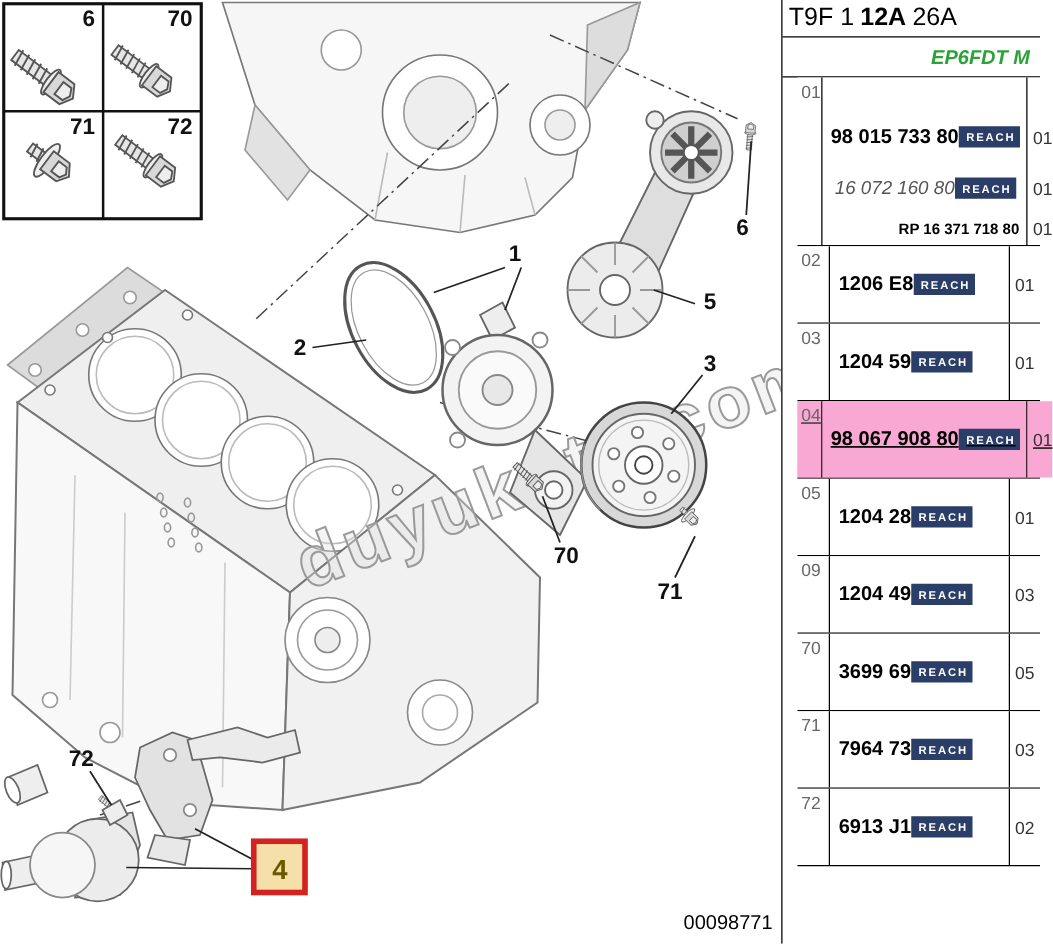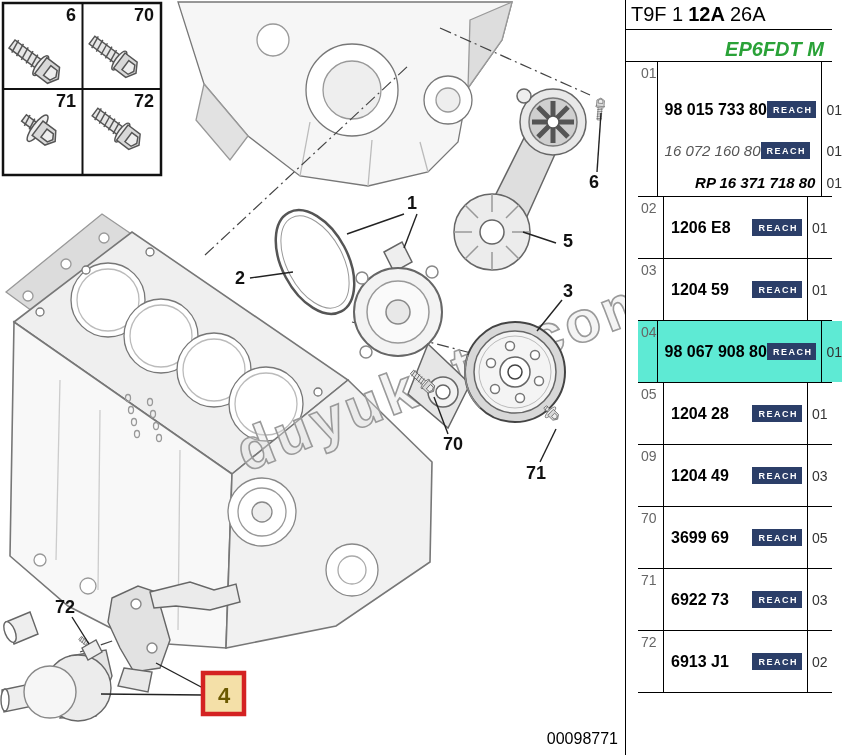--- a/index.html
+++ b/index.html
@@ -14,41 +14,41 @@
   
   .parts-table{
     position:absolute;left:625px;top:0;width:207px;height:755px;
     border-left:1.5px solid #000;box-sizing:border-box;background:#fff;
   }
   .thead1{height:30px;border-bottom:1.5px solid #000;box-sizing:border-box;
     font-size:20px;padding:3px 0 0 5px;white-space:nowrap;}
   .thead1 .b{font-weight:bold;}
   .thead1 span{margin-right:5px;}
   .thead2{height:32px;border-bottom:1.5px solid #000;box-sizing:border-box;
-    color:#2AA238;font-style:italic;font-weight:bold;font-size:20px;
+    color:#2AA238;font-style:italic;font-weight:bold;font-size:16px;
     text-align:right;padding:8px 8px 0 0;}
   .trow{display:flex;border-bottom:1.5px solid #000;height:62px;box-sizing:border-box;background:#fff;margin-left:12px;}
   .trow.tall{height:135px;}
   .tref{width:26px;border-right:1px solid #000;box-sizing:border-box;
     font-size:14px;color:#666;padding:3px 0 0 3px;}
   .tpart{flex:1;border-right:1px solid #000;box-sizing:border-box;
-    display:flex;align-items:center;justify-content:space-between;padding:0 5px 0 7px;}
+    display:flex;align-items:center;padding:0 5px 0 7px;}
   .tpart.col{flex-direction:column;align-items:stretch;justify-content:flex-start;}
   .tqty{width:24px;display:flex;align-items:center;padding-left:4px;
     font-size:14px;color:#333;box-sizing:border-box;}
   .tqty.col{flex-direction:column;align-items:stretch;justify-content:flex-start;padding-left:4px;}
-  .pline{display:flex;align-items:center;justify-content:flex-start;}
+  .pline{display:flex;align-items:center;justify-content:center;}
   .pline.rightline{justify-content:flex-end;padding-right:1px;}
   .qline{display:flex;align-items:center;}
   .pnum{font-weight:bold;font-size:16px;white-space:nowrap;}
   .pnum.alt{font-weight:normal;font-style:italic;color:#555;font-size:15px;}
-  .pnum.rp{font-style:italic;font-size:15px;}
+  .pnum.rp{font-size:12px;}
   .reach{background:#2B3E68;color:#fff;font-size:9px;font-weight:bold;
     letter-spacing:1.5px;padding:5px 4px 3px 6px;line-height:1;cursor:pointer;}
-  .hl, .hl .tref, .hl .tpart, .hl .tqty{background:#5eead4;}
+  .hl, .hl .tref, .hl .tpart, .hl .tqty{background:#f9a8d4;text-decoration:underline;}
   .mt1{margin-top:26px;height:46px;}
   .h2{height:40px;}
   .h3{height:28px;}
 </style>
 </head>
 <body>
 
 <div class="diagram-pane">
 <svg width="625" height="755" viewBox="0 0 625 755">
   <defs>
@@ -344,21 +344,21 @@
     <div class="tpart">
       <span class="pnum">3699 69</span>
       <span class="reach">REACH</span>
     </div>
     <div class="tqty">05</div>
   </div>
 
   <div class="trow">
     <div class="tref">71</div>
     <div class="tpart">
-      <span class="pnum">6922 73</span>
+      <span class="pnum">7964 73</span>
       <span class="reach">REACH</span>
     </div>
     <div class="tqty">03</div>
   </div>
 
   <div class="trow">
     <div class="tref">72</div>
     <div class="tpart">
       <span class="pnum">6913 J1</span>
       <span class="reach">REACH</span>

